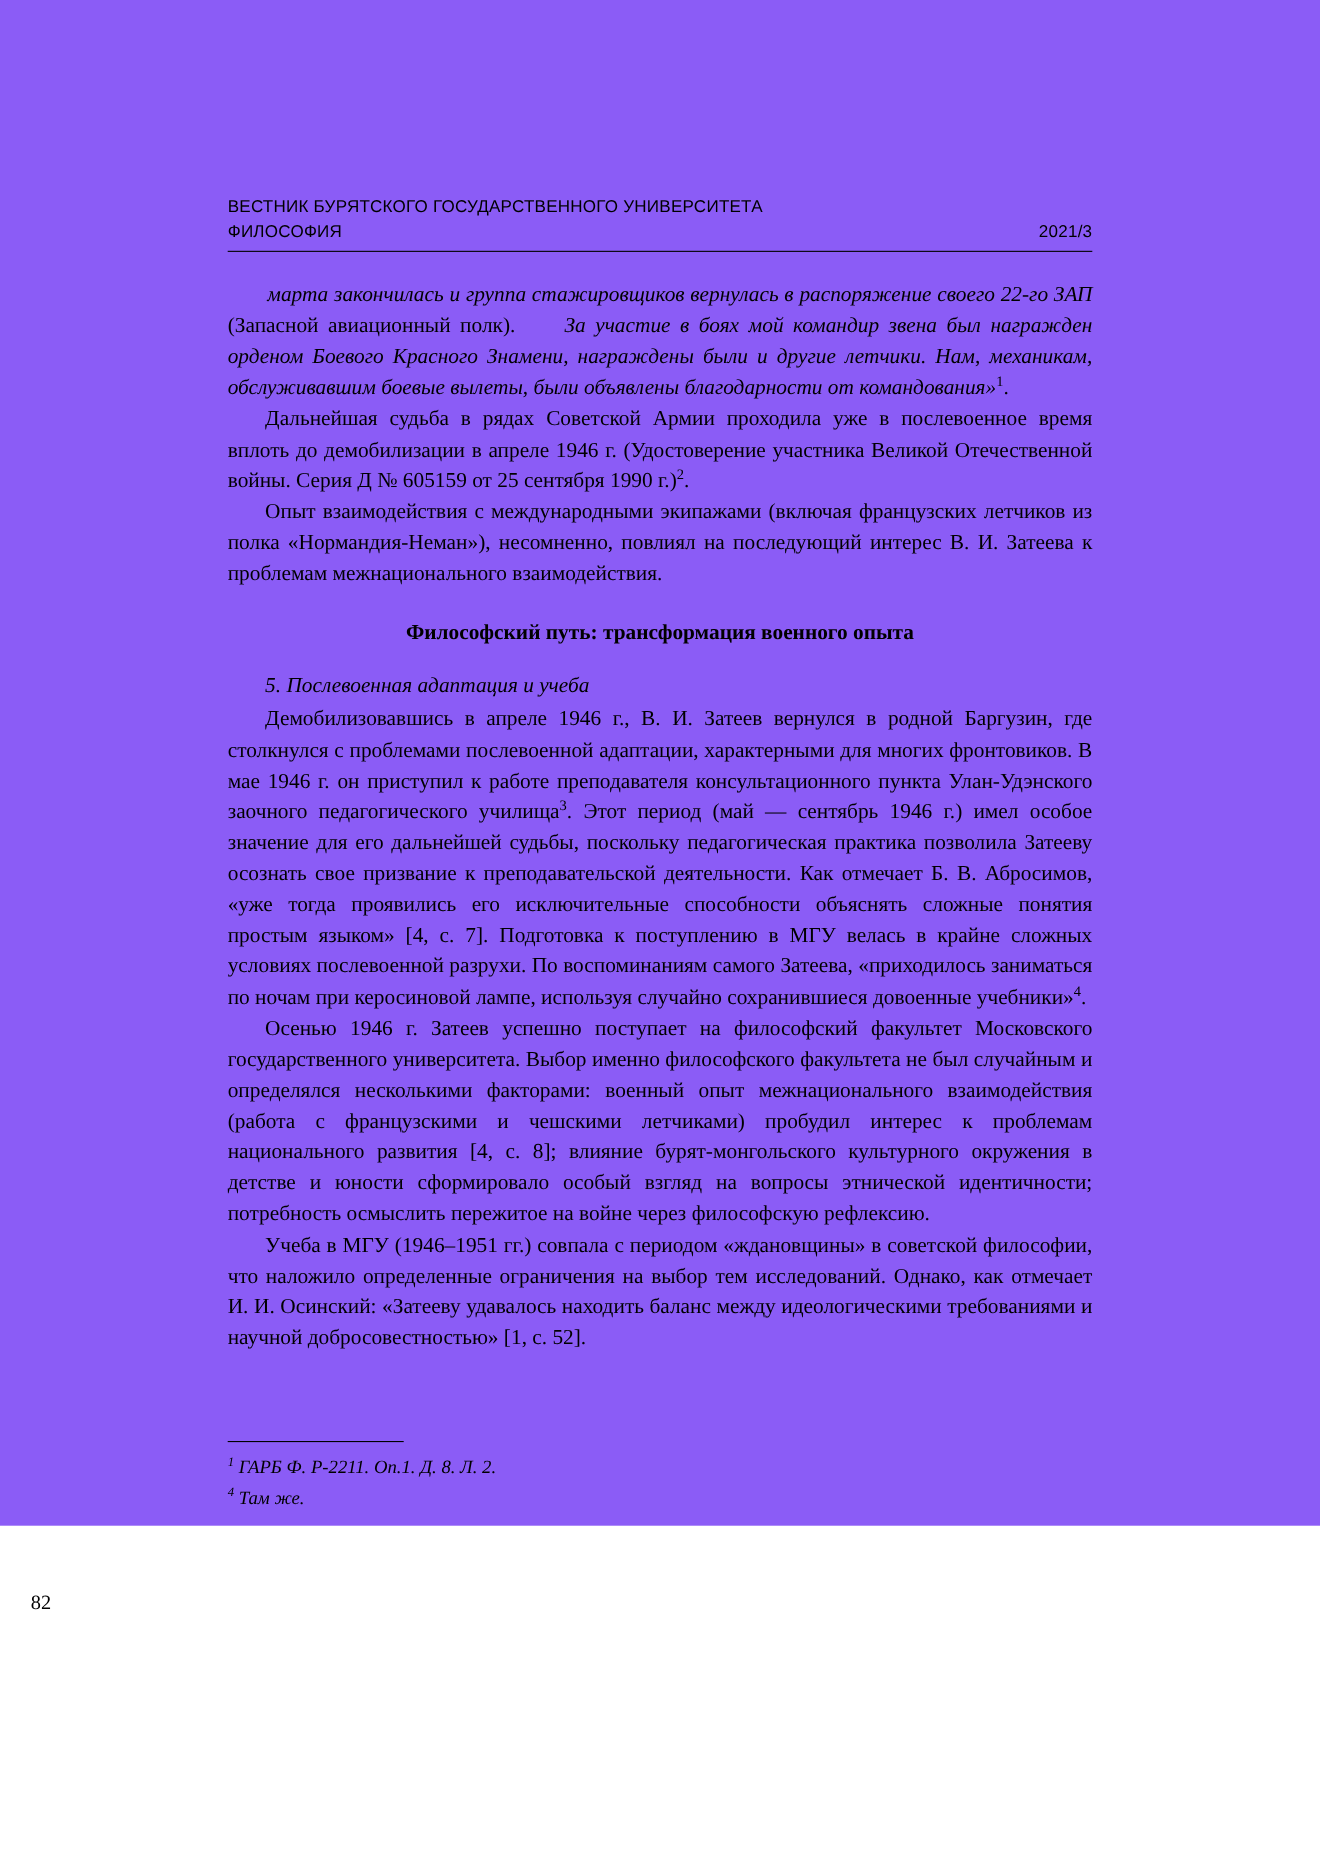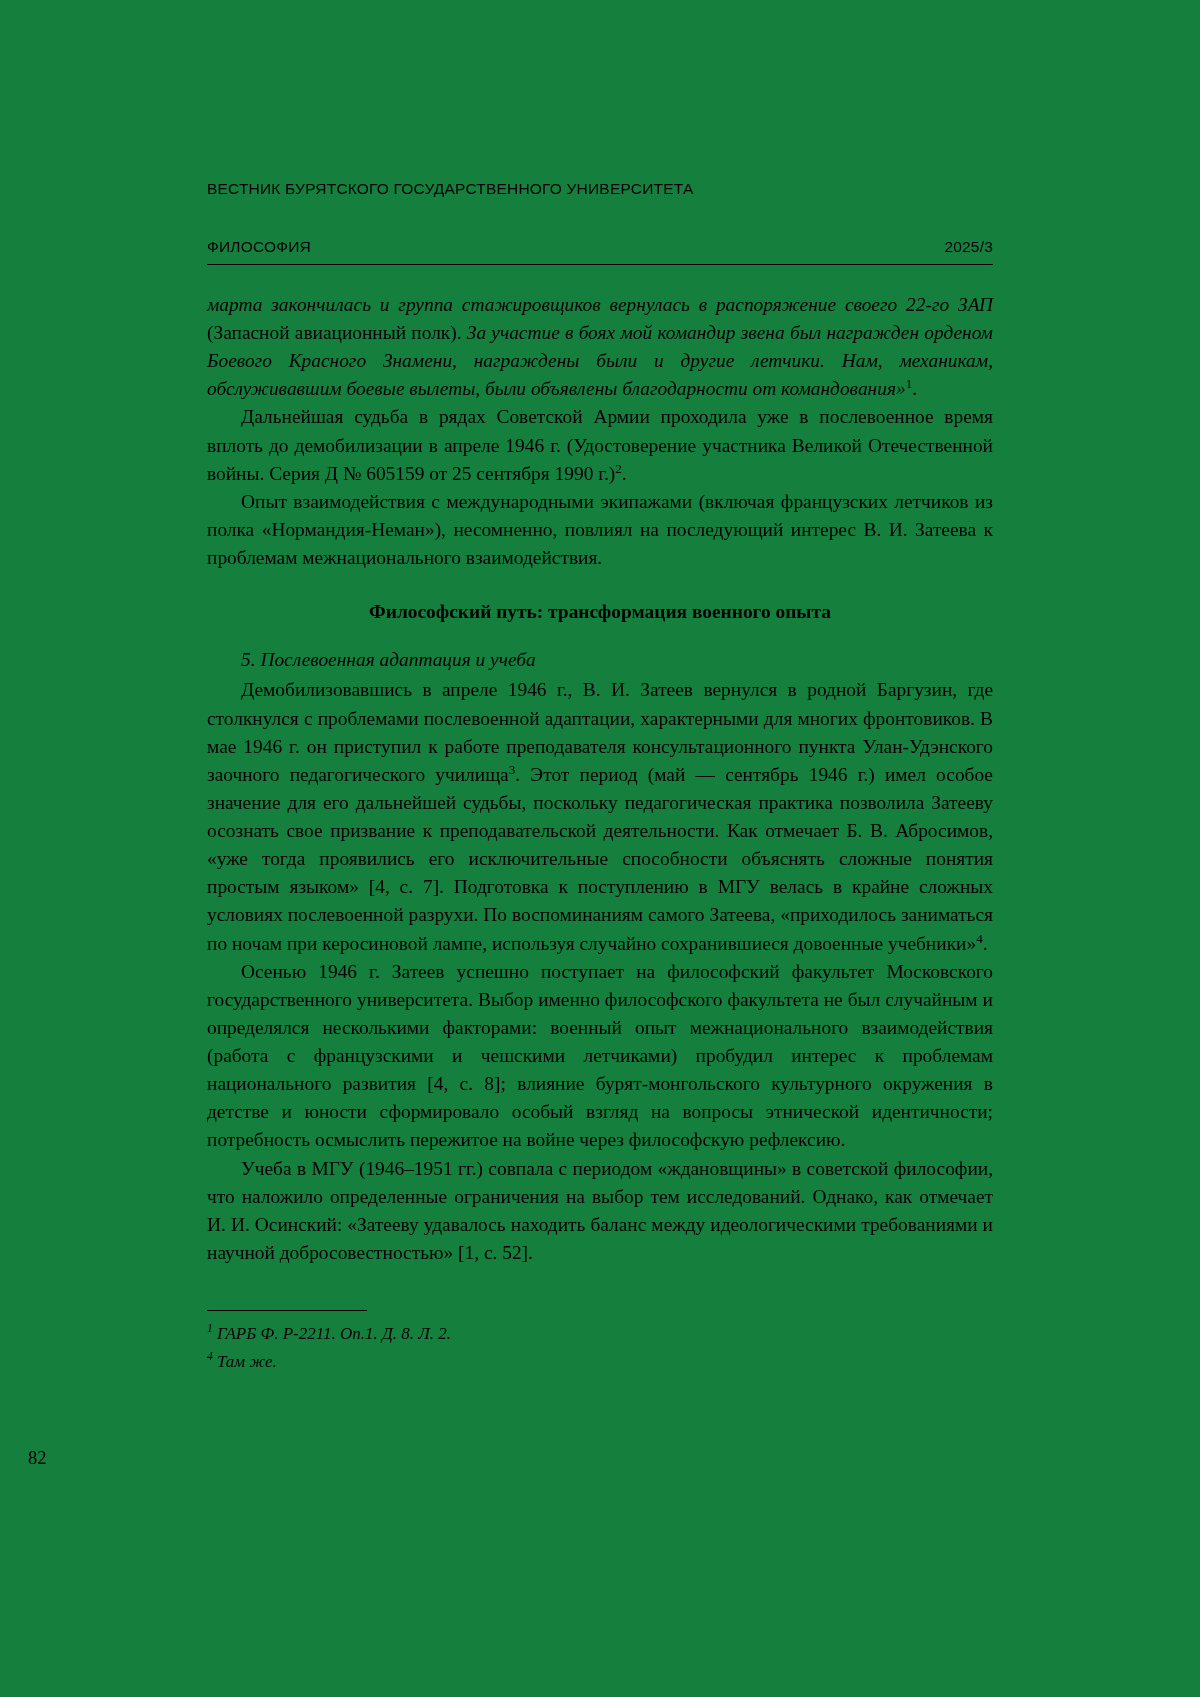--- a/index.html
+++ b/index.html
@@ -12,22 +12,22 @@
     height: 1697px;
     font-family: "Liberation Serif", serif;
     color: #000000;
     position: relative;
   }
   .page {
     position: absolute;
     left: 0;
     top: 0;
     width: 1200px;
-    height: 1697px;
-    background: #15803d;
+    height: 1387px;
+    background: #8b5cf6;
   }
   .content {
     position: absolute;
     left: 207px;
     top: 178px;
     width: 786px;
   }
   .header-block {
     font-family: "Liberation Sans", sans-serif;
     font-size: 15.5px;
@@ -36,21 +36,20 @@
     position: relative;
     padding-bottom: 4px;
   }
   .header-line1 {
     display: block;
   }
   .header-line2row {
     display: flex;
     justify-content: space-between;
     align-items: flex-end;
-    margin-top: 36px;
   }
   .header-issue {
     font-family: "Liberation Sans", sans-serif;
     font-size: 15.5px;
   }
   .rule {
     border-bottom: 1.1px solid #000;
     margin-top: 5px;
     width: 100%;
   }
@@ -62,20 +61,21 @@
     text-justify: inter-word;
   }
   p {
     margin: 0;
   }
   .indent {
     text-indent: 34px;
   }
   .ital {
     font-style: italic;
+    margin-left: 36px;
   }
   sup {
     font-size: 0.68em;
     vertical-align: super;
     line-height: 0;
   }
   .section-title {
     text-align: center;
     font-weight: bold;
     font-size: 19.4px;
@@ -123,21 +123,21 @@
 <body>
 
 <div class="page">
 
   <div class="content">
 
     <div class="header-block">
       <span class="header-line1">ВЕСТНИК БУРЯТСКОГО ГОСУДАРСТВЕННОГО УНИВЕРСИТЕТА</span>
       <div class="header-line2row">
         <span>ФИЛОСОФИЯ</span>
-        <span class="header-issue">2025/3</span>
+        <span class="header-issue">2021/3</span>
       </div>
       <div class="rule"></div>
     </div>
 
     <div class="body-text">
 
       <p class="para"><span class="ital">марта закончилась и группа стажировщиков вернулась в распоряжение своего 22-го ЗАП</span><span> (Запасной авиационный полк). </span><span class="ital">За участие в боях мой командир звена был награжден  орденом Боевого Красного Знамени, награждены были и другие летчики. Нам, механикам, обслуживавшим боевые вылеты, были объявлены благодарности от командования»</span><sup>1</sup><span>.</span></p>
 
       <p class="para indent"><span>Дальнейшая судьба в рядах Советской Армии проходила уже в послевоенное время вплоть до демобилизации в апреле 1946 г. (Удостоверение участника Великой Отечественной войны. Серия Д № 605159 от 25 сентября 1990 г.)</span><sup>2</sup><span>.</span></p>
 

